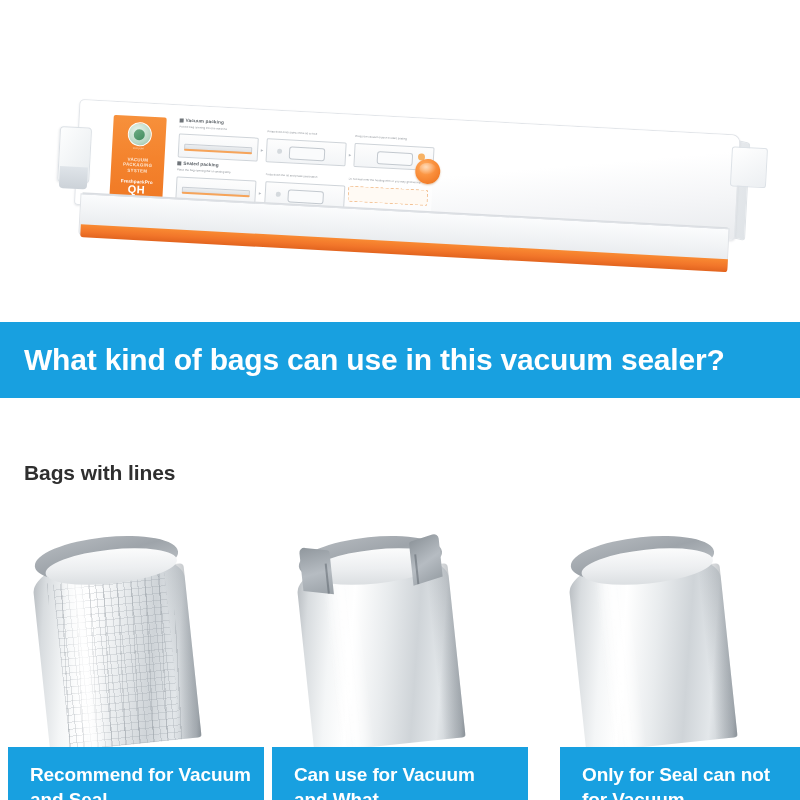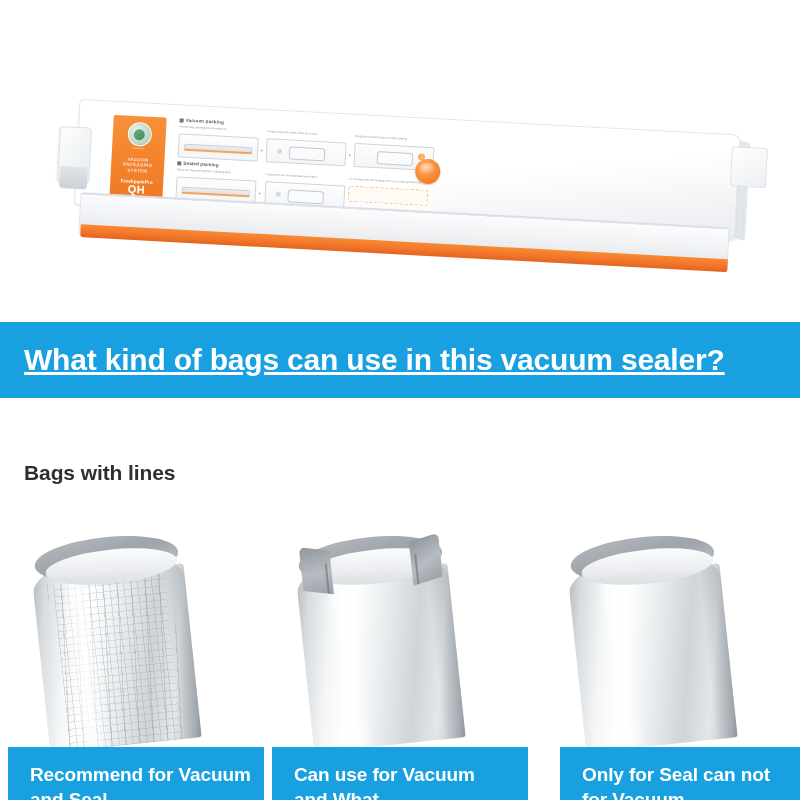--- a/index.html
+++ b/index.html
@@ -188,21 +188,21 @@
   }
 
   
   .headline-banner{
     position:absolute;left:0;top:322px;width:800px;height:76px;
     background:#18a0e0;
     display:flex;align-items:center;
   }
   .headline-text{
     font-size:30px;font-weight:bold;color:#ffffff;
-    padding-left:24px;letter-spacing:-.2px;white-space:nowrap;text-decoration:underline;
+    padding-left:24px;letter-spacing:-.2px;white-space:nowrap;
   }
 
   
   .columns{
     position:absolute;left:0;top:398px;width:800px;height:402px;
   }
   .col{
     position:absolute;top:0;width:256px;height:402px;margin-top:32px;
   }
   .col-1{left:8px;}

